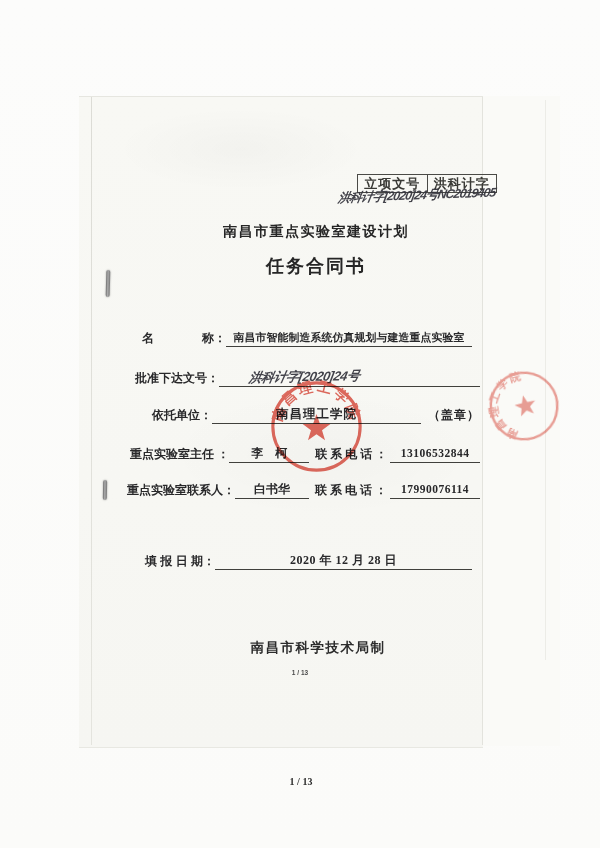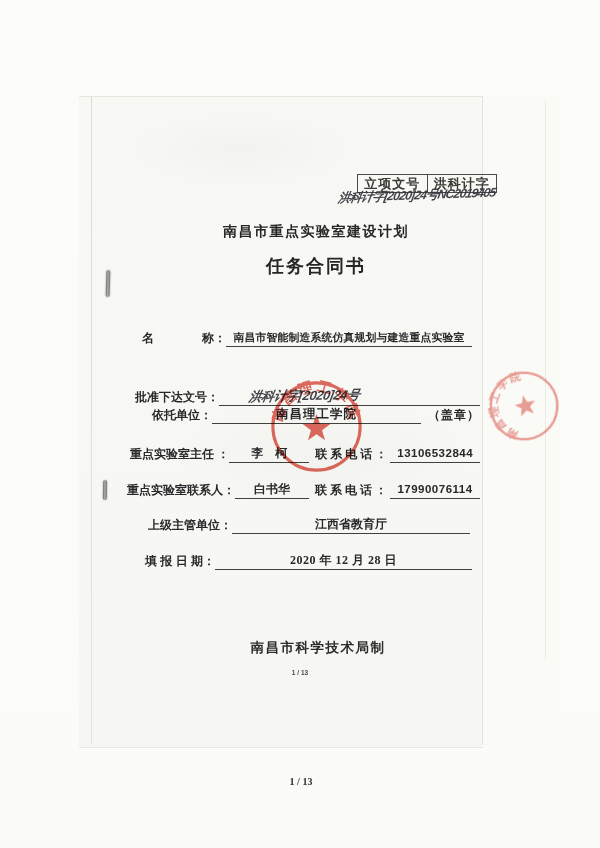--- a/index.html
+++ b/index.html
@@ -62,32 +62,32 @@
   
   .row{
     position:absolute;display:flex;align-items:flex-end;
     font-size:12px;font-weight:600;color:#28282a;line-height:17px;white-space:nowrap;
   }
   .lbl{flex:0 0 auto;}
   .ul{border-bottom:1px solid #40403c;text-align:center;}
   .grow{flex:1 1 auto;}
   .row-name{left:142px;top:329px;width:330px;}
   .row-name .val{font-size:10.8px;font-weight:700;letter-spacing:.2px;}
-  .row-approval{left:135px;top:387px;width:345px;justify-content:flex-end;}
+  .row-approval{left:135px;top:368px;width:345px;justify-content:flex-end;}
   .row-approval .ul{text-align:left;padding-left:30px;}
   .row-approval .hand{font-size:13px;display:inline-block;transform:rotate(-1deg) skewX(-12deg);letter-spacing:-.5px;}
   .row-org{left:152px;top:406px;width:328px;}
   .row-org .ul{width:210px;font-weight:700;font-size:12.5px;letter-spacing:1px;}
   .row-org .suffix{margin-left:7px;letter-spacing:1px;}
   .row-director{left:130px;top:445px;width:350px;}
   .row-contact{left:127px;top:481px;width:353px;}
   .val-short{width:80px;}
   .val-short2{width:74px;}
   .phone-lbl{margin-left:6px;letter-spacing:3px;}
-  .phone{font-family:Liberation Sans, sans-serif;font-size:11.5px;letter-spacing:.5px;font-weight:600;}
+  .phone{font-family:Liberation Serif, serif;font-size:11.5px;letter-spacing:.5px;font-weight:600;}
   .row-supervisor{left:148px;top:516px;width:322px;}
   .row-date{left:145px;top:552px;width:327px;}
   .row-date .ul .v{font-family:"Liberation Serif","DejaVu Serif",serif;font-size:12px;font-weight:700;letter-spacing:.5px;}
 
   .issuer{position:absolute;left:168px;top:639px;width:300px;text-align:center;
     font-size:13.5px;font-weight:700;letter-spacing:1.5px;color:#2c2c2c;}
   .pn-inner{position:absolute;left:250px;top:669px;width:100px;text-align:center;
     font-size:6.5px;color:#4a4a4a;font-weight:600;}
   .pn-outer{position:absolute;left:251px;top:776px;width:100px;text-align:center;
     font-family:"Liberation Serif","DejaVu Serif",serif;font-size:10px;font-weight:700;color:#2b2b2b;}
@@ -141,24 +141,20 @@
     <span class="ul grow phone">13106532844</span>
   </div>
 
   <div class="row row-contact">
     <span class="lbl">重点实验室联系人：</span>
     <span class="ul val-short2">白书华</span>
     <span class="phone-lbl">联系电话：</span>
     <span class="ul grow phone">17990076114</span>
   </div>
 
-  <div class="row row-supervisor">
-    <span class="lbl">上级主管单位：</span>
-    <span class="ul grow">江西省教育厅</span>
-  </div>
 
   <div class="row row-date">
     <span class="lbl">填 报 日 期：</span>
     <span class="ul grow"><span class="v">2020 年 12 月 28 日</span></span>
   </div>
 
   <div class="issuer">南昌市科学技术局制</div>
   <div class="pn-inner">1 / 13</div>
   <div class="pn-outer">1 / 13</div>
 

